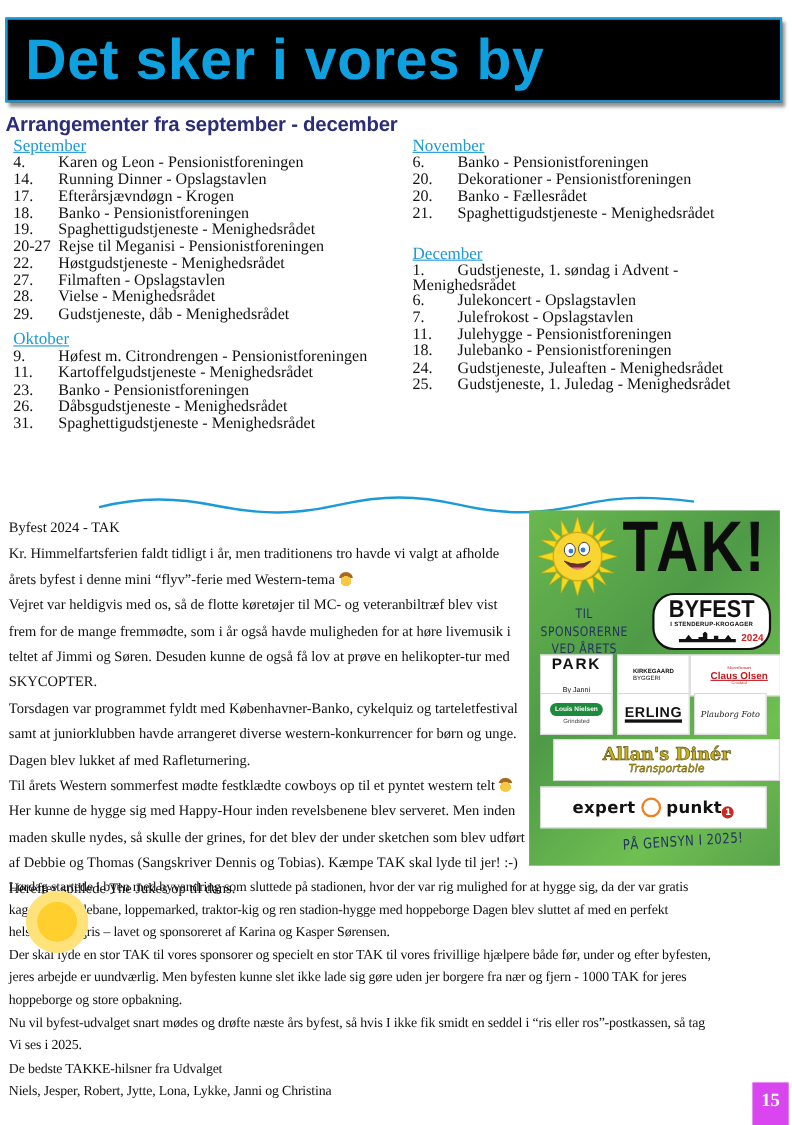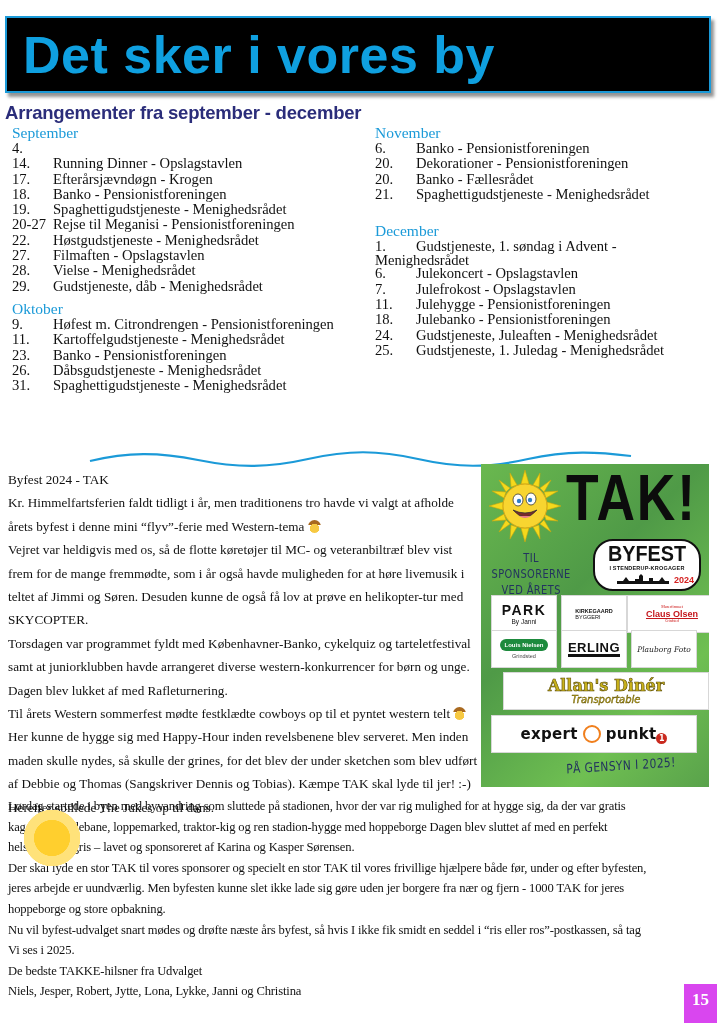--- a/index.html
+++ b/index.html
@@ -17,21 +17,21 @@
     position: absolute; left: 16px; top: 4px; line-height: 66px;
   }
   .subtitle {
     position: absolute; left: 5px; top: 102px;
     font-family: "Liberation Sans", sans-serif; font-weight: 700;
     font-size: 18.5px; color: #2b2d7a; letter-spacing: -0.2px;
   }
   .col { position: absolute; font-size: 14.6px; line-height: 15.3px; }
   .col.left { left: 12px; top: 124px; width: 355px; }
   .col.right { left: 375px; top: 124px; width: 345px; }
-  .month { color: #1b9ad8; font-size: 15.5px; line-height: 17px; }
+  .month { color: #1b9ad8; font-size: 15.5px; line-height: 17px; text-decoration: underline; }
   .month.gap { margin-top: 6px; }
   .ev { display: flex; white-space: nowrap; }
   .ev .d { width: 41px; flex: none; }
   .ev .t { flex: none; }
   .ev.wrap { white-space: normal; display: block; }
   .ev.wrap .d { display: inline-block; width: 41px; }
   .ev.wrap .cont { display: block; line-height: 12px; }
 
   .wave { position: absolute; left: 88px; top: 448px; width: 545px; height: 22px; }
 
@@ -57,21 +57,21 @@
     font-family: "DejaVu Sans", sans-serif; font-size: 12px; line-height: 16px; letter-spacing: 0.5px; transform: scaleX(0.82); transform-origin: left top; }
   .byfest {
     position: absolute; left: 112px; top: 75px; width: 108px; height: 52px; background: #fff;
     border: 2px solid #111; border-radius: 20px; text-align: center;
   }
   .byfest .b1 { font-family: "Liberation Sans", sans-serif; font-weight: 900; font-size: 22px; line-height: 22px; margin-top: 2px; letter-spacing: 0px; transform: scaleX(0.9); }
   .byfest .b2 { font-family: "Liberation Sans", sans-serif; font-weight: 700; font-size: 5.5px; line-height: 7px; letter-spacing: 0.2px; }
   .byfest .b3 { position: absolute; right: 5px; bottom: 4px; color: #d42121; font-family: "Liberation Sans", sans-serif; font-weight: 700; font-size: 9px; }
   .byfest .skyline { position: absolute; left: 22px; bottom: 5px; width: 52px; height: 10px; }
   .tile { position: absolute; background: #fff; border: 1px solid #d7d7d7; display: flex; align-items: center; justify-content: center; flex-direction: column; text-align: center; }
-  .t-park { left: 10px; top: 131px; width: 66px; height: 38px; }
+  .t-park { left: 10px; top: 131px; width: 66px; height: 38px; justify-content: space-between; }
   .t-kirke { left: 80px; top: 131px; width: 66px; height: 38px; }
   .t-claus { left: 146px; top: 131px; width: 90px; height: 38px; }
   .t-louis { left: 10px; top: 166px; width: 66px; height: 38px; }
   .t-erling { left: 80px; top: 166px; width: 66px; height: 38px; }
   .t-plauborg { left: 150px; top: 166px; width: 66px; height: 38px; }
   .t-allan { left: 10px; top: 208px; width: 206px; height: 38px; margin-left: 12px; }
   .t-expert { left: 10px; top: 251px; width: 206px; height: 38px; }
   .park-a { font-family: "Liberation Sans", sans-serif; font-weight: 700; font-size: 14px; letter-spacing: 1.5px; line-height: 14px; }
   .park-b { font-family: "Liberation Sans", sans-serif; font-size: 6.5px; line-height: 9px; }
   .kirke { font-family: "Liberation Sans", sans-serif; font-weight: 700; font-size: 5.5px; line-height: 6px; text-align: left; }
@@ -100,20 +100,21 @@
 <div class="title-box">
   <h1>Det sker i vores by</h1>
 </div>
 <div class="subtitle">Arrangementer fra september - december</div>
 
 <div class="col left">
   <div class="month">September</div>
   <div id="sep-list">
       <div class="ev">
         <span class="d">4.</span>
+        <span class="t">Karen og Leon - Pensionistforeningen</span>
       </div>
       <div class="ev">
         <span class="d">14.</span>
         <span class="t">Running Dinner - Opslagstavlen</span>
       </div>
       <div class="ev">
         <span class="d">17.</span>
         <span class="t">Efterårsjævndøgn - Krogen</span>
       </div>
       <div class="ev">

